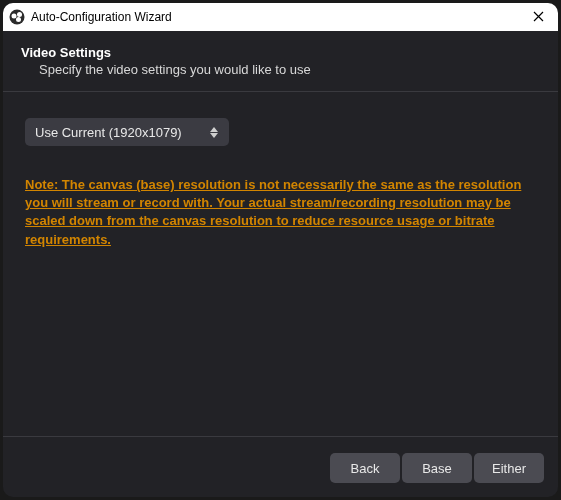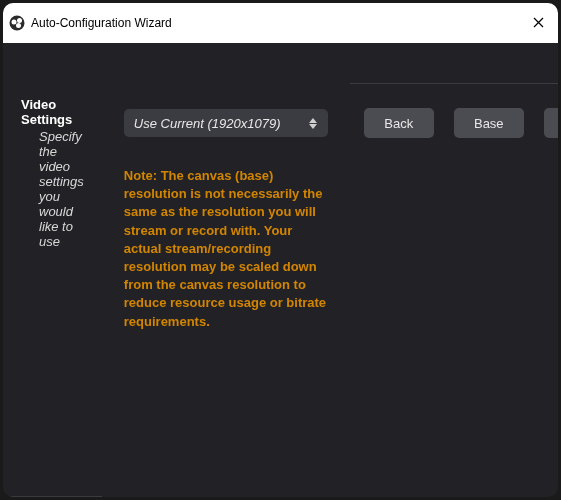--- a/index.html
+++ b/index.html
@@ -12,21 +12,21 @@
     .window {
       width: 555px; height: 494px;
       margin: 3px;
       background: #222226;
       border-radius: 10px;
       overflow: hidden;
       display: flex;
       flex-direction: column;
     }
     .titlebar {
-      height: 40px;
+      height: 28px;
       background: #ffffff;
       display: flex;
       align-items: center;
       padding: 0 6px;
       gap: 6px;
     }
     .app-icon {
       width: 16px; height: 16px;
       display: flex; align-items: center; justify-content: center;
     }
@@ -39,39 +39,37 @@
     .close-btn {
       width: 28px; height: 28px;
       display: flex; align-items: center; justify-content: center;
       cursor: pointer;
       color: #000;
       font-size: 14px;
     }
     .content {
       flex: 1;
       display: flex;
-      flex-direction: row;
+      flex-direction: column;
       color: #d8d8d8;
-      margin-top: 40px;
     }
     .header {
       padding: 14px 18px 14px 18px;
       border-bottom: 1px solid #3a3a3f;
     }
     .header-title {
       font-size: 13px;
       font-weight: 700;
       color: #ffffff;
       margin-bottom: 2px;
     }
     .header-subtitle {
       font-size: 13px;
       color: #d8d8d8;
       padding-left: 18px;
-      font-style: italic;
     }
     .body {
       flex: 1;
       padding: 26px 22px 10px 22px;
     }
     .form-row {
       display: flex;
       align-items: center;
       margin-bottom: 14px;
       gap: 10px;
@@ -87,21 +85,20 @@
       flex: 1;
       height: 28px;
       background: #3b3b42;
       border: none;
       border-radius: 5px;
       display: flex;
       align-items: center;
       padding: 0 8px 0 10px;
       cursor: pointer;
       gap: 6px;
-      font-style: italic;
     }
     .select-text {
       flex: 1;
       font-size: 13px;
       color: #e8e8e8;
       white-space: nowrap;
       overflow: hidden;
     }
     .select-arrows {
       width: 14px; height: 20px;
@@ -109,26 +106,28 @@
       align-items: center; justify-content: center;
       gap: 1px;
     }
     .select-arrows svg { width: 8px; height: 5px; }
     .note {
       margin-top: 30px;
       font-size: 13px;
       font-weight: 700;
       color: #d28500;
       line-height: 1.4;
+      text-decoration: underline;
     }
     .footer {
-      padding: 24px 14px 14px 14px;
+      padding: 16px 14px 14px 14px;
       border-top: 1px solid #3a3a3f;
       display: flex;
-      gap: 20px;
+      justify-content: flex-end;
+      gap: 2px;
     }
     .btn {
       min-width: 70px;
       height: 30px;
       padding: 0 16px;
       background: #4b4b52;
       border: none;
       border-radius: 5px;
       color: #e8e8e8;
       font-size: 13px;

